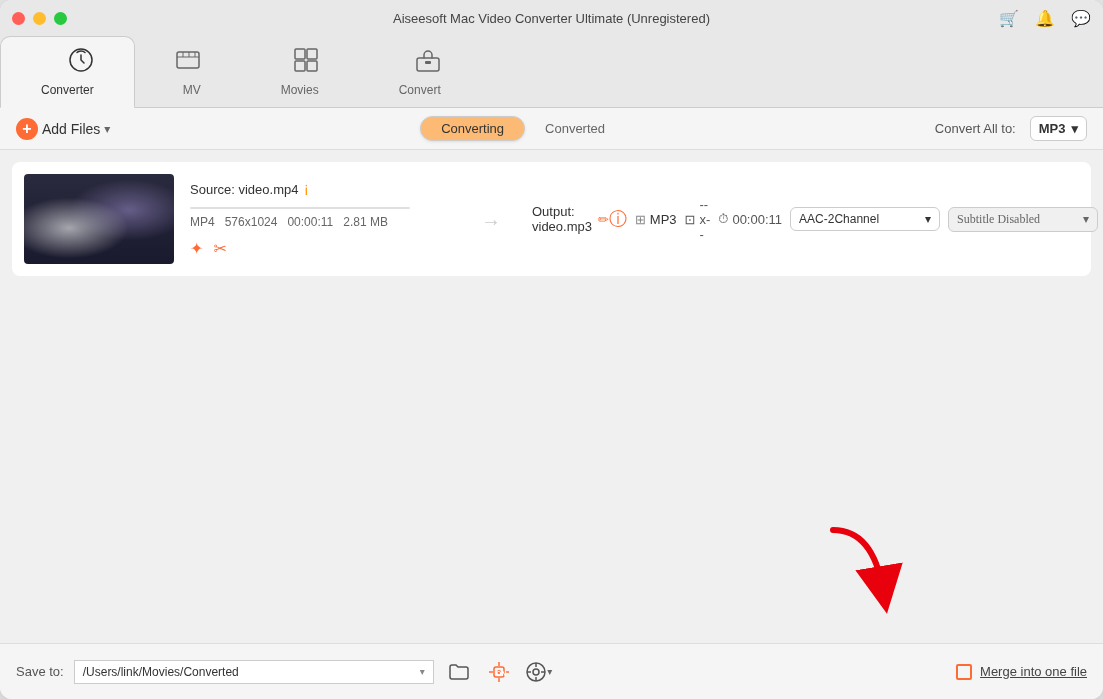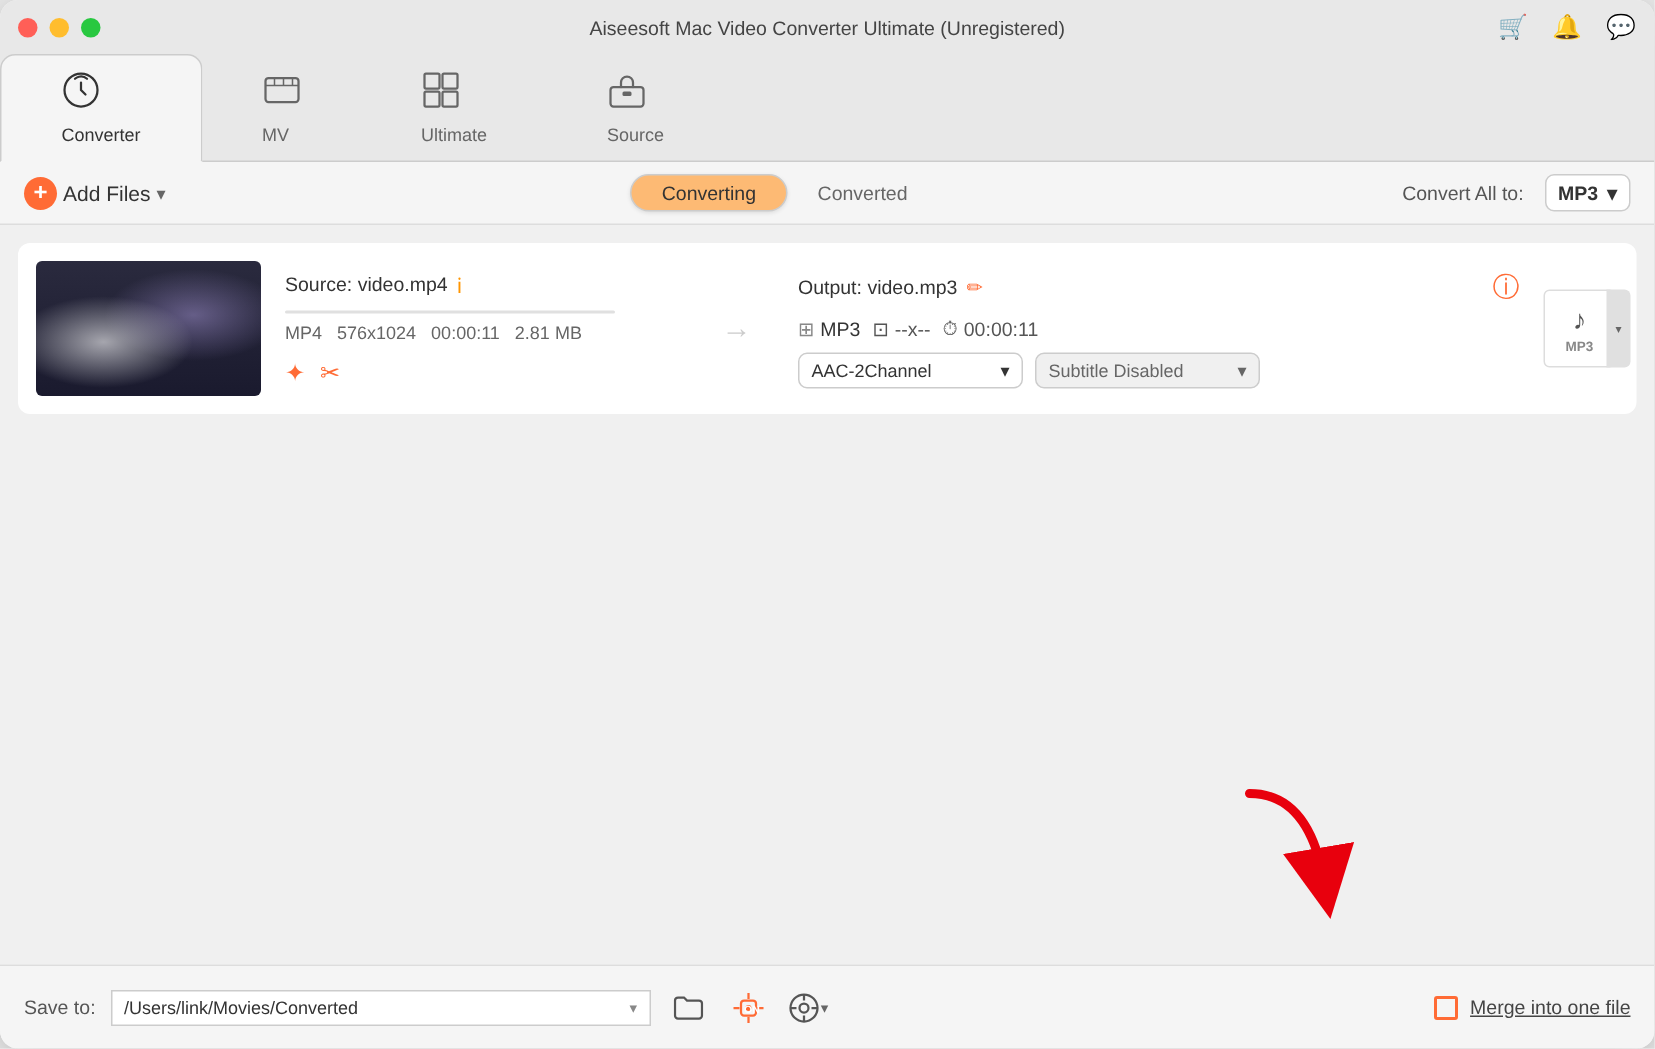--- a/index.html
+++ b/index.html
@@ -68,21 +68,21 @@
       background: #e8e8e8;
       display: flex;
       align-items: flex-end;
       padding: 0 0;
       flex-shrink: 0;
       border-bottom: 1px solid #ccc;
     }
     .tab {
       display: flex;
       flex-direction: column;
-      align-items: flex-start;
+      align-items: flex-end;
       padding: 10px 40px 10px;
       cursor: pointer;
       font-size: 13px;
       color: #666;
       gap: 4px;
       border-radius: 10px 10px 0 0;
     }
     .tab.active {
       background: #f5f5f5;
       color: #333;
@@ -278,21 +278,21 @@
       flex-shrink: 0;
     }
     .arrow-right {
       color: #ccc;
       font-size: 20px;
     }
     
     .file-output {
       flex: 1;
       display: flex;
-      flex-direction: column;
+      flex-direction: row;
       gap: 8px;
       position: relative;
     }
     .output-header {
       display: flex;
       align-items: center;
       justify-content: space-between;
     }
     .output-label {
       font-size: 13px;
@@ -362,20 +362,21 @@
       border: 1px solid #ccc;
       border-radius: 6px;
       padding: 4px 8px;
       font-size: 12px;
       color: #666;
       display: flex;
       align-items: center;
       gap: 6px;
       cursor: pointer;
       min-width: 150px;
+      font-family: Liberation Serif, serif;
     }
     
     .mp3-icon-container {
       position: relative;
       width: 50px;
       flex-shrink: 0;
     }
     .mp3-icon-box {
       width: 48px;
       height: 52px;
@@ -552,31 +553,31 @@
     </div>
     <div class="tab">
       <span class="tab-icon">
         <svg width="26" height="26" viewBox="0 0 26 26" fill="none">
           <rect x="2" y="2" width="10" height="10" rx="1" stroke="#666" stroke-width="1.5" fill="none"></rect>
           <rect x="14" y="2" width="10" height="10" rx="1" stroke="#666" stroke-width="1.5" fill="none"></rect>
           <rect x="2" y="14" width="10" height="10" rx="1" stroke="#666" stroke-width="1.5" fill="none"></rect>
           <rect x="14" y="14" width="10" height="10" rx="1" stroke="#666" stroke-width="1.5" fill="none"></rect>
         </svg>
       </span>
-      <span class="tab-label">Ultimate</span>
+      <span class="tab-label">Movies</span>
     </div>
     <div class="tab">
       <span class="tab-icon">
         <svg width="26" height="26" viewBox="0 0 26 26" fill="none">
           <rect x="2" y="11" width="22" height="13" rx="2" stroke="#666" stroke-width="1.5" fill="none"></rect>
           <path d="M9 11V8a4 4 0 0 1 8 0v3" stroke="#666" stroke-width="1.5" fill="none" stroke-linecap="round"></path>
           <rect x="10" y="14" width="6" height="3" rx="1" fill="#666"></rect>
         </svg>
       </span>
-      <span class="tab-label">Source</span>
+      <span class="tab-label">Convert</span>
     </div>
   </div>
 
   <div class="toolbar">
     <button class="add-files-btn">
       <div class="add-files-plus">+</div>
       <span>Add Files</span>
       <span class="add-files-dropdown">▾</span>
     </button>
     <div class="toolbar-center">

